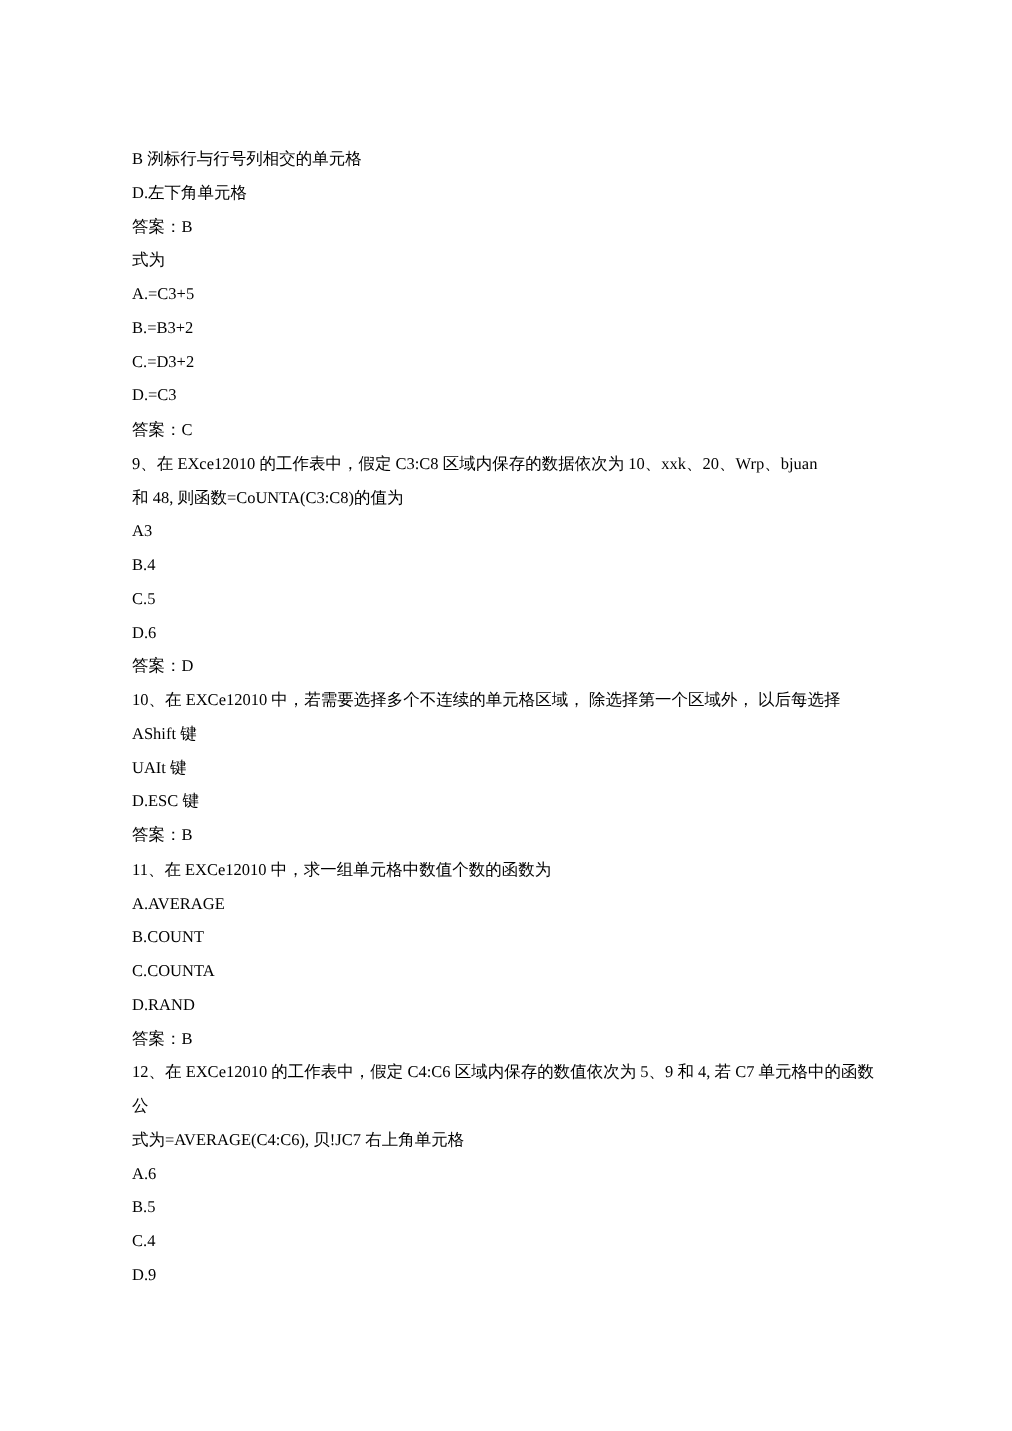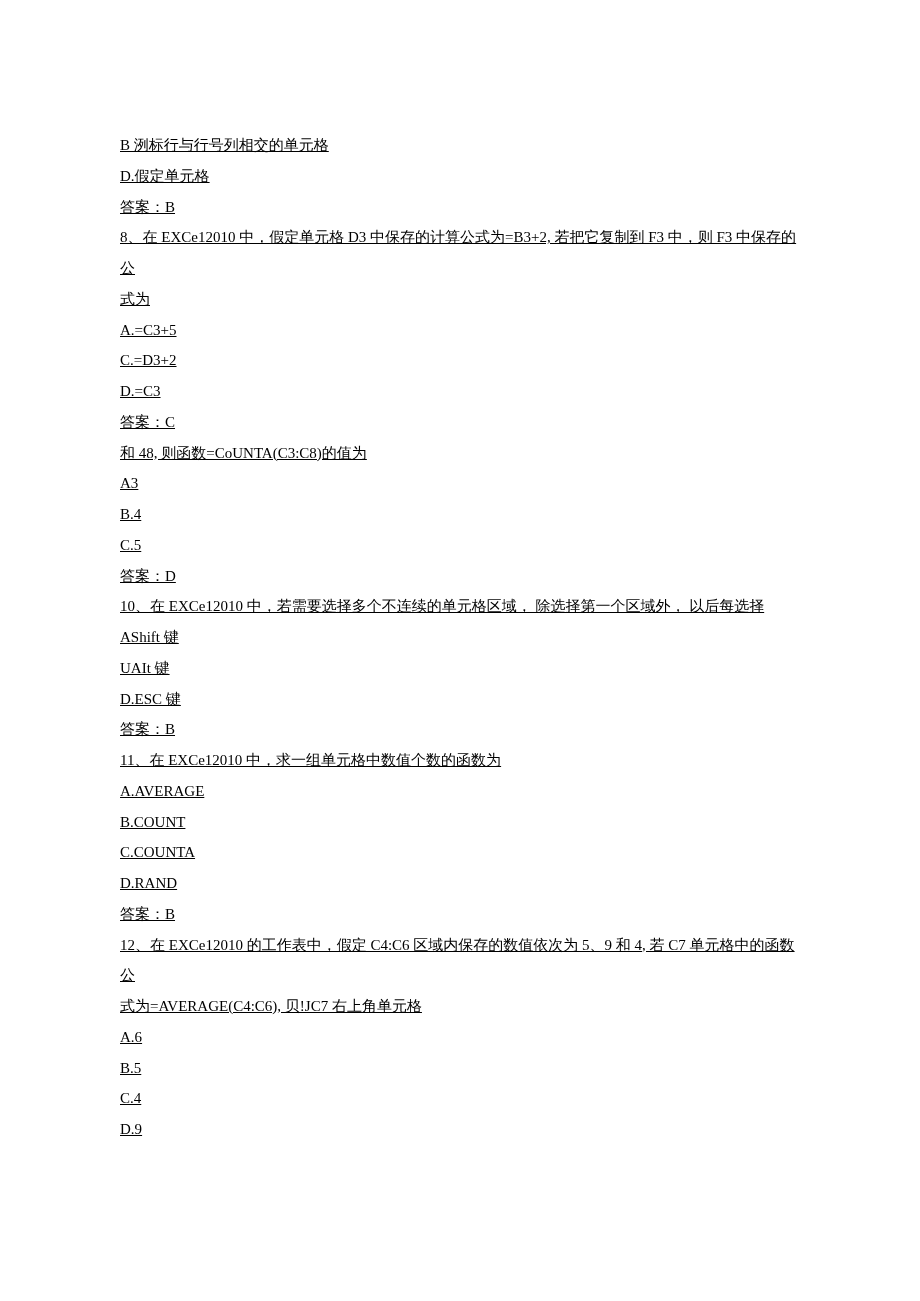--- a/index.html
+++ b/index.html
@@ -10,51 +10,52 @@
     width: 920px;
   }
   .page {
     padding: 130px 120px 100px 120px;
     font-size: 15px;
     line-height: 2.05;
     color: #000000;
   }
   .line {
     display: block;
-    text-decoration: underline;
   }
   .blank {
     display: inline-block;
     border-bottom: 1px solid #000;
     width: 90px;
     height: 1em;
     vertical-align: baseline;
     margin-left: 4px;
   }
 </style>
 </head>
 <body>
 
 <div class="page">
 
   <span class="line">B 洌标行与行号列相交的单元格</span>
-  <span class="line">D.假定单元格</span>
+  <span class="line">D.左下角单元格</span>
   <span class="line">答案：B</span>
 
-  <span class="line">8、在 EXCe12010 中，假定单元格 D3 中保存的计算公式为=B3+2, 若把它复制到 F3 中，则 F3 中保存的公</span>
   <span class="line">式为</span>
   <span class="line">A.=C3+5</span>
+  <span class="line">B.=B3+2</span>
   <span class="line">C.=D3+2</span>
   <span class="line">D.=C3</span>
   <span class="line">答案：C</span>
 
+  <span class="line">9、在 EXce12010 的工作表中，假定 C3:C8 区域内保存的数据依次为 10、xxk、20、Wrp、bjuan</span>
   <span class="line">和 48, 则函数=CoUNTA(C3:C8)的值为</span>
   <span class="line">A3</span>
   <span class="line">B.4</span>
   <span class="line">C.5</span>
+  <span class="line">D.6</span>
   <span class="line">答案：D</span>
 
   <span class="line">10、在 EXCe12010 中，若需要选择多个不连续的单元格区域， 除选择第一个区域外， 以后每选择</span>
   <span class="line">AShift 键</span>
   <span class="line">UAIt 键</span>
   <span class="line">D.ESC 键</span>
   <span class="line">答案：B</span>
 
   <span class="line">11、在 EXCe12010 中，求一组单元格中数值个数的函数为</span>
   <span class="line">A.AVERAGE</span>

